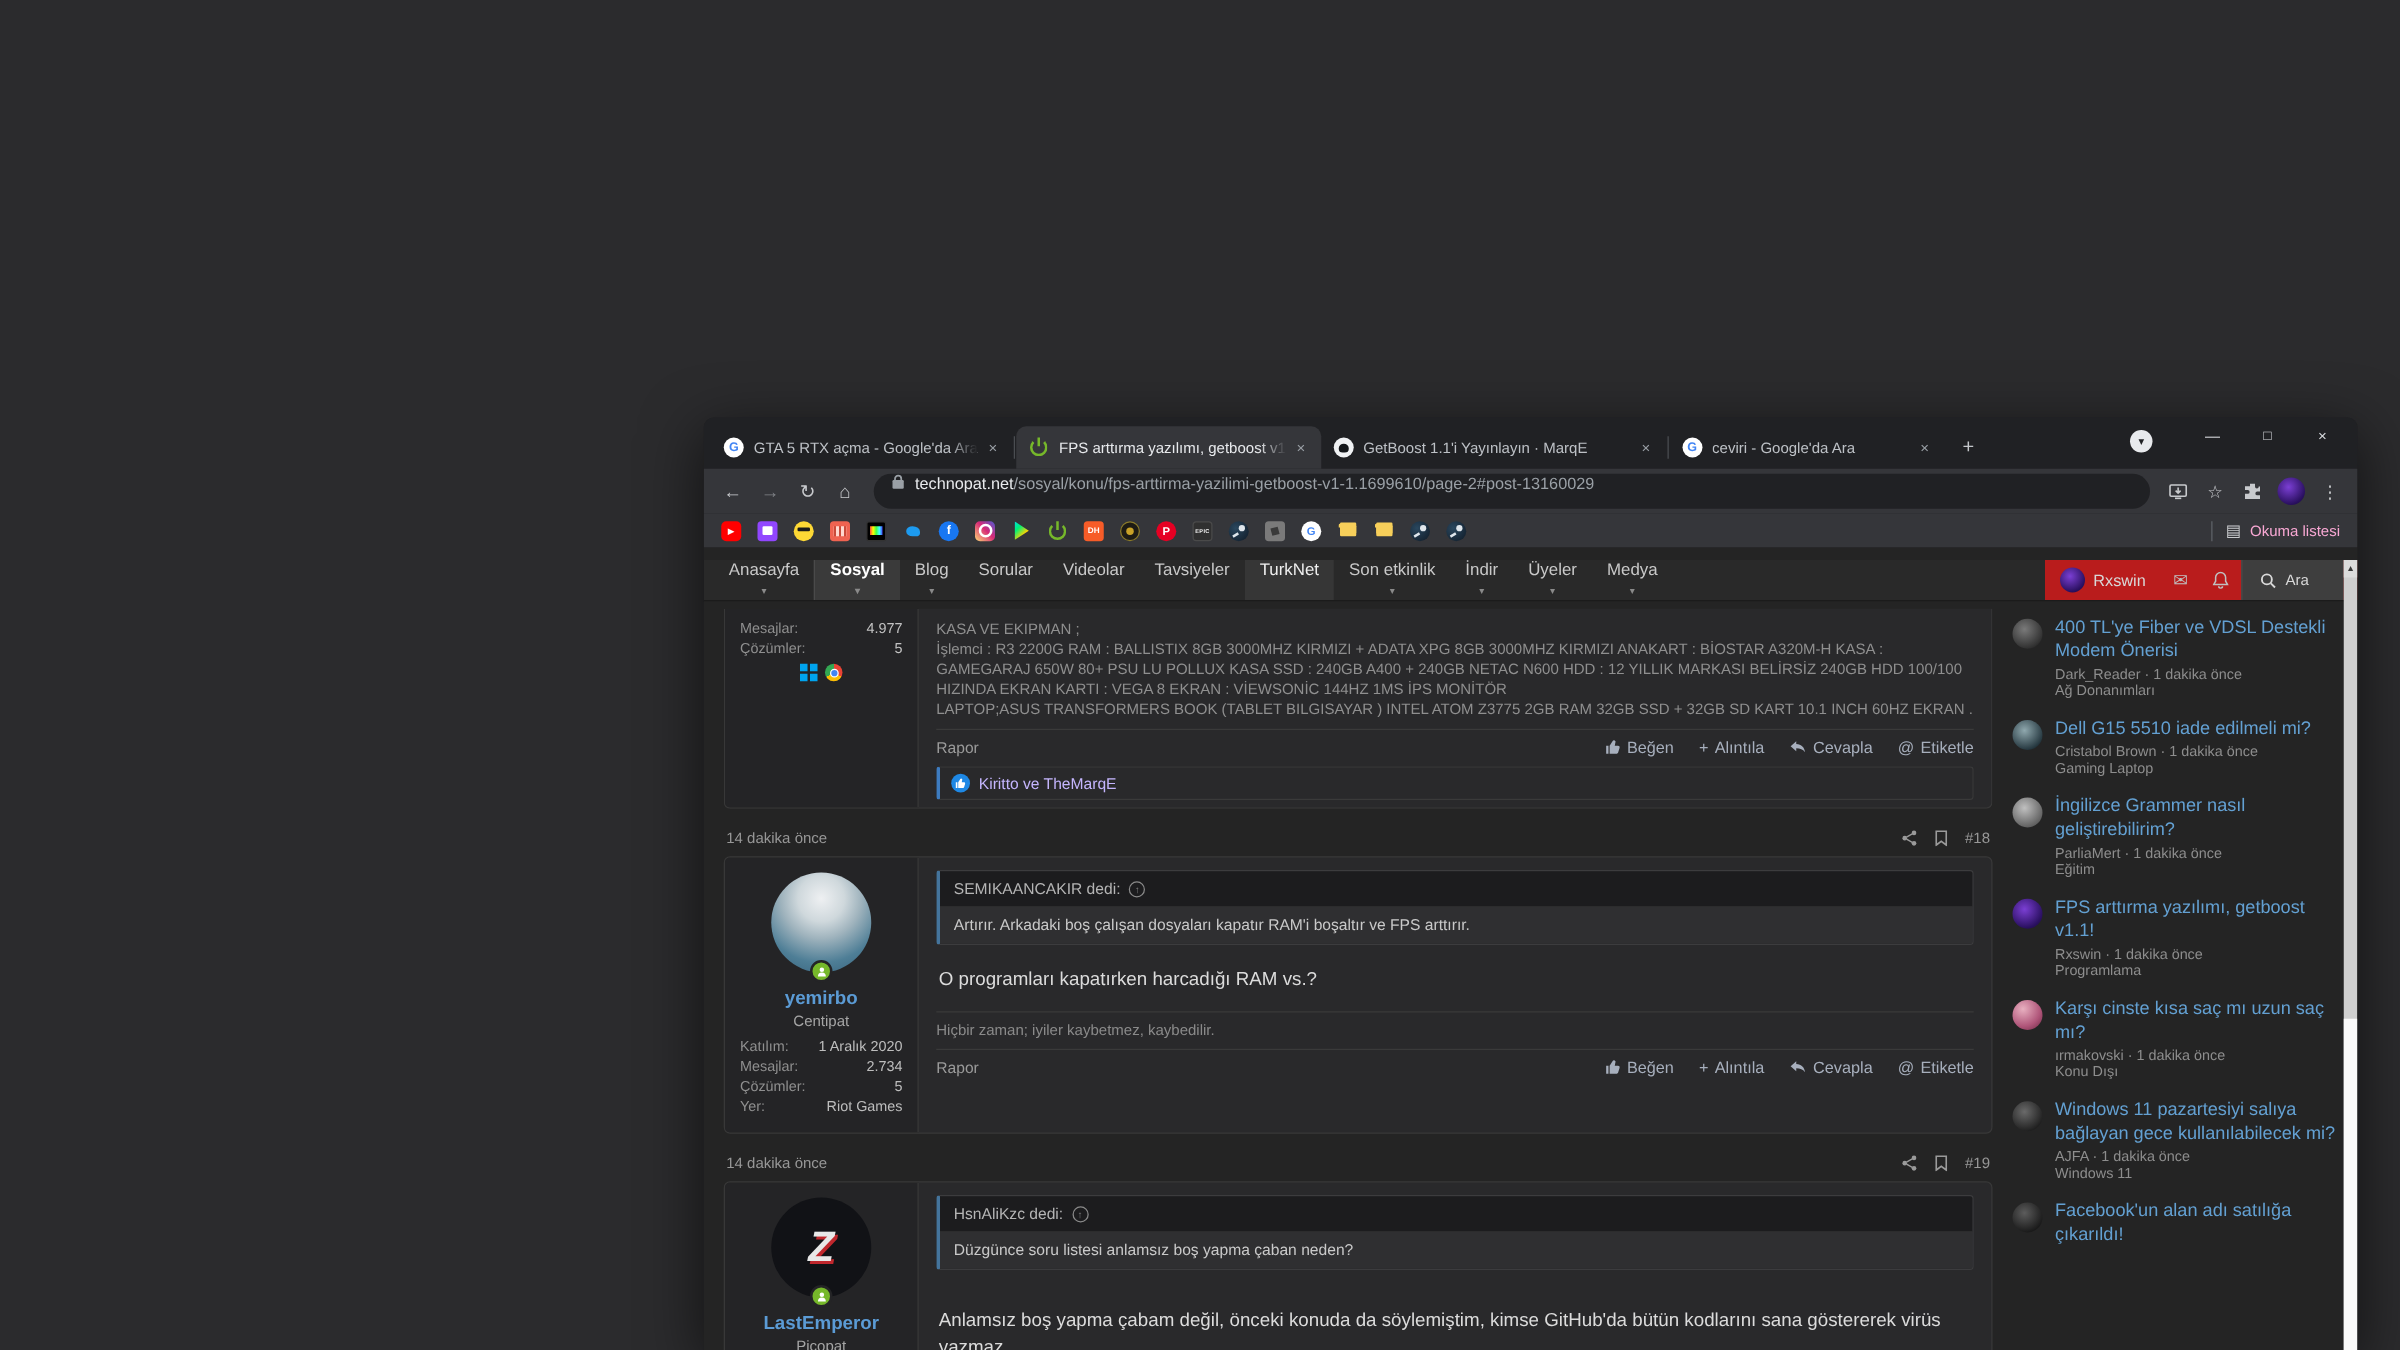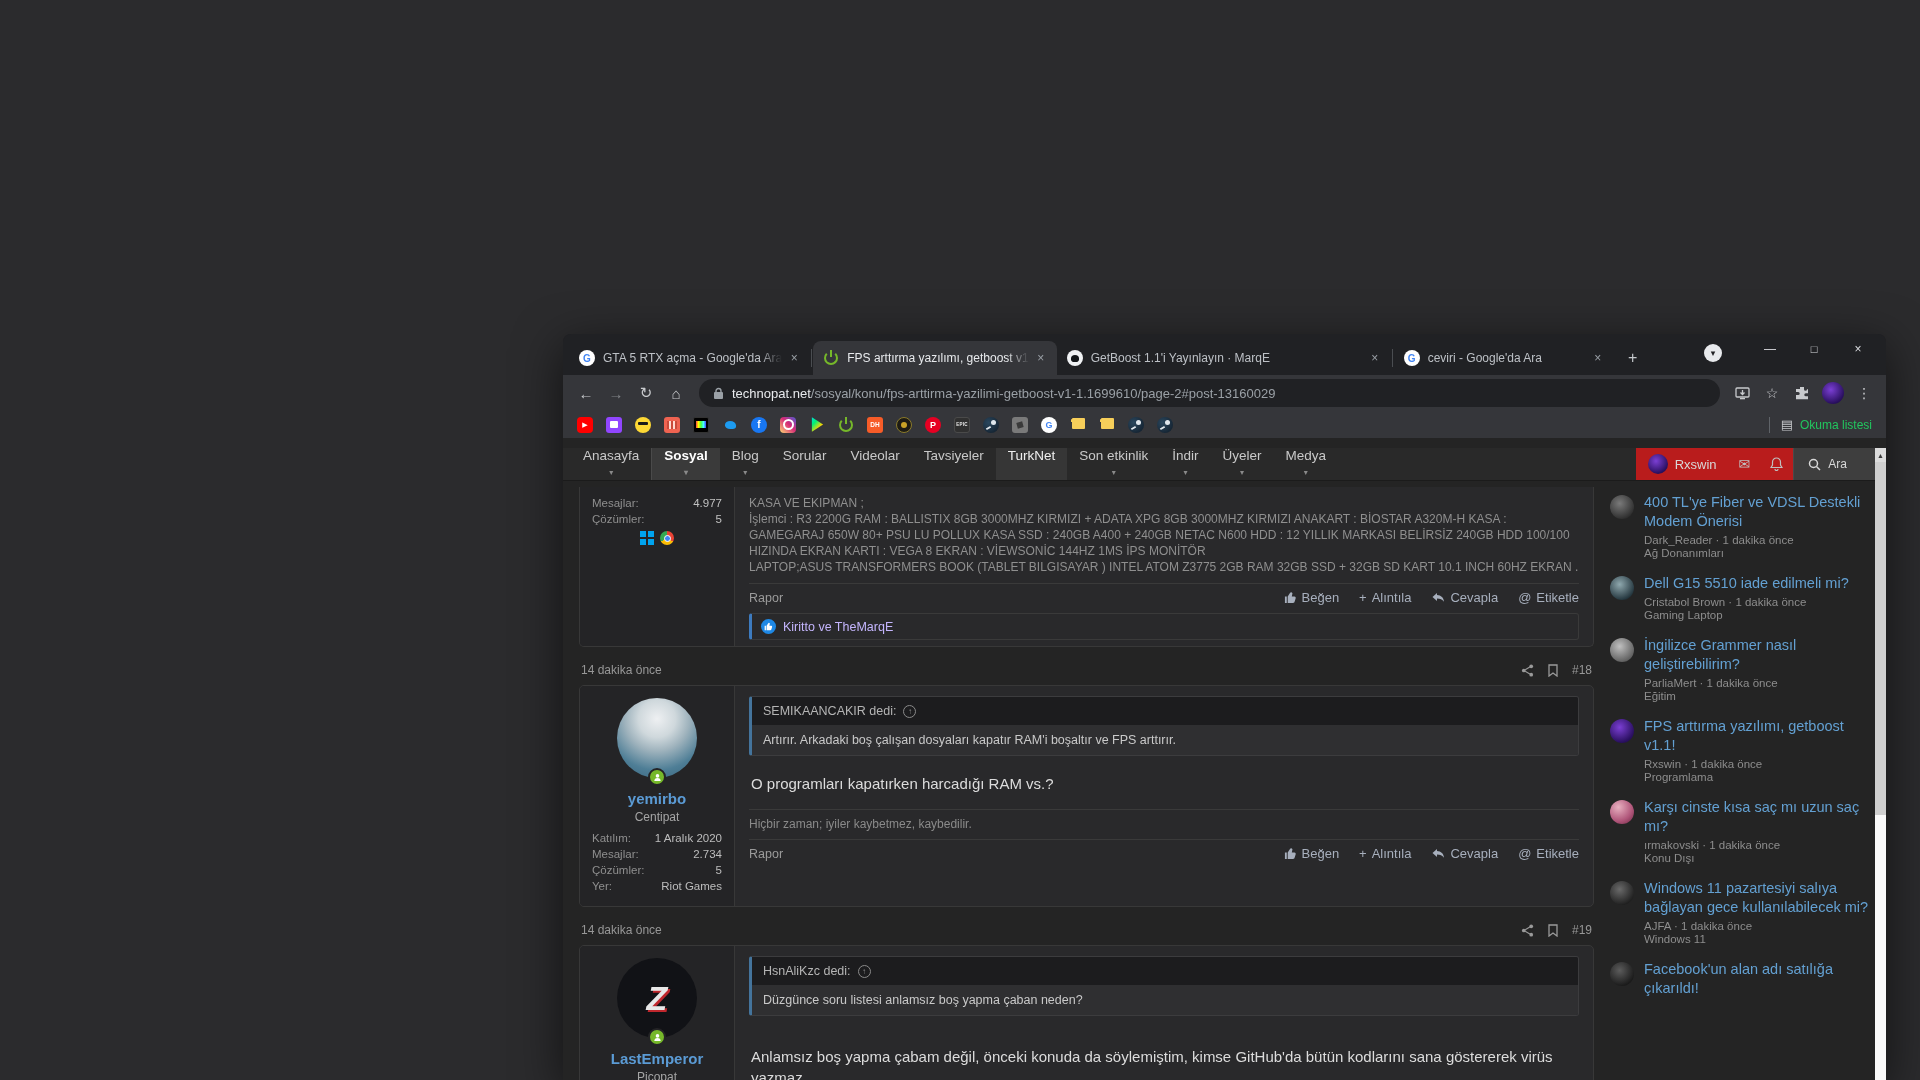--- a/index.html
+++ b/index.html
@@ -28,34 +28,34 @@
   .fav-github::before { content:""; width:8px; height:7px; background:#14171a; border-radius:50% 50% 40% 40%; }
   .win-controls { margin-left:auto; display:flex; align-items:flex-start; height:100%; }
   .tab-menu-circle { width:18px; height:18px; border-radius:50%; background:#e8eaed; color:#202124; font-size:9px; display:flex; align-items:center; justify-content:center; margin:10px 26px 0 0; }
   .wc-btn { width:44px; height:30px; display:flex; align-items:center; justify-content:center; color:#dadce0; font-size:12px; }
   .wc-btn.max { font-size:11px; }
 
   
   .toolbar { height:36px; background:#35363a; display:flex; align-items:center; padding:0 10px; gap:4px; flex:0 0 auto; }
   .nav-btn { width:26px; height:26px; display:flex; align-items:center; justify-content:center; color:#c8cacd; font-size:15px; border-radius:50%; flex:0 0 auto; }
   .nav-btn.fwd { color:#808387; }
-  .url-pill { flex:1; height:28px; background:#202124; border-radius:14px; display:flex; align-items:center; padding:0 14px; margin:0 6px; overflow:hidden; }
+  .url-pill { flex:1; height:28px; background:#202124; border-radius:14px; display:flex; align-items:flex-start; padding:0 14px; margin:0 6px; overflow:hidden; }
   .url-text { font-size:13px; white-space:nowrap; overflow:hidden; text-overflow:ellipsis; }
   .url-domain { color:#e8eaed; }
   .url-path { color:#9aa0a6; }
   .tb-right { display:flex; align-items:center; gap:10px; padding:0 2px; }
   .tb-icon { color:#c8cacd; font-size:14px; display:flex; align-items:center; justify-content:center; width:20px; height:20px; }
   .avatar-small { width:22px; height:22px; border-radius:50%; background:radial-gradient(circle at 40% 35%, #7b3fd4, #2a1060 70%, #14082e); }
 
   
   .bookmarks { height:27px; background:#35363a; display:flex; align-items:center; padding:0 14px; flex:0 0 auto; }
   .bic { width:16px; height:16px; margin-right:13px; display:inline-flex; align-items:center; justify-content:center; position:relative; flex:0 0 auto; }
   .bm-right { margin-left:auto; display:flex; align-items:center; gap:7px; }
   .bm-divider { width:1px; height:16px; background:#5f6368; margin-right:4px; }
-  .bm-label { font-size:12px; color:#22c55e; }
+  .bm-label { font-size:12px; color:#f9a8d4; }
   .bm-list-icon { color:#c8cacd; font-size:13px; }
 
   .bic-youtube { background:#f00; border-radius:4px; } .bic-youtube::before { content:"▶"; color:#fff; font-size:7px; }
   .bic-twitch { background:#9146ff; border-radius:3px; } .bic-twitch::before { content:""; width:8px; height:7px; background:#fff; border-radius:1px; }
   .bic-emoji { background:#fdd835; border-radius:50%; } .bic-emoji::before { content:""; width:10px; height:3px; background:#1a1a1a; border-radius:1px; margin-top:-2px; }
   .bic-film { background:#ef6351; border-radius:3px; } .bic-film::before { content:""; width:10px; height:8px; background:repeating-linear-gradient(90deg,#c94a3a 0 2px,#ffd9d0 2px 4px); }
   .bic-tv { background:#000; border-radius:2px; border:1px solid #333; } .bic-tv::before { content:""; width:10px; height:7px; background:linear-gradient(90deg,#f44,#ff0,#4f4,#4ff,#44f); }
   .bic-twitter::before { content:""; width:11px; height:8px; background:#1d9bf0; border-radius:60% 70% 40% 60%; }
   .bic-facebook { background:#1877f2; border-radius:50%; } .bic-facebook::before { content:"f"; color:#fff; font-weight:bold; font-size:10px; }
   .bic-instagram { border-radius:4px; background:linear-gradient(45deg,#feda75,#d62976 55%,#4f5bd5); } .bic-instagram::before { content:""; width:7px; height:7px; border:2px solid #fff; border-radius:50%; }
@@ -174,21 +174,21 @@
       <span class="favicon fav-google">G</span>
       <span class="tab-title">GTA 5 RTX açma - Google'da Ara</span>
       <span class="tab-close">×</span>
     </div>
     <div class="tab-sep"></div>
     <div class="tab active">
       <span class="favicon fav-power"></span>
       <span class="tab-title">FPS arttırma yazılımı, getboost v1</span>
       <span class="tab-close">×</span>
     </div>
-    <div class="tab" style="width:334px">
+    <div class="tab" style="width:276px">
       <span class="favicon fav-github"></span>
       <span class="tab-title">GetBoost 1.1'i Yayınlayın · MarqE</span>
       <span class="tab-close">×</span>
     </div>
     <div class="tab-sep"></div>
     <div class="tab" style="width:220px">
       <span class="favicon fav-google">G</span>
       <span class="tab-title">ceviri - Google'da Ara</span>
       <span class="tab-close">×</span>
     </div>

